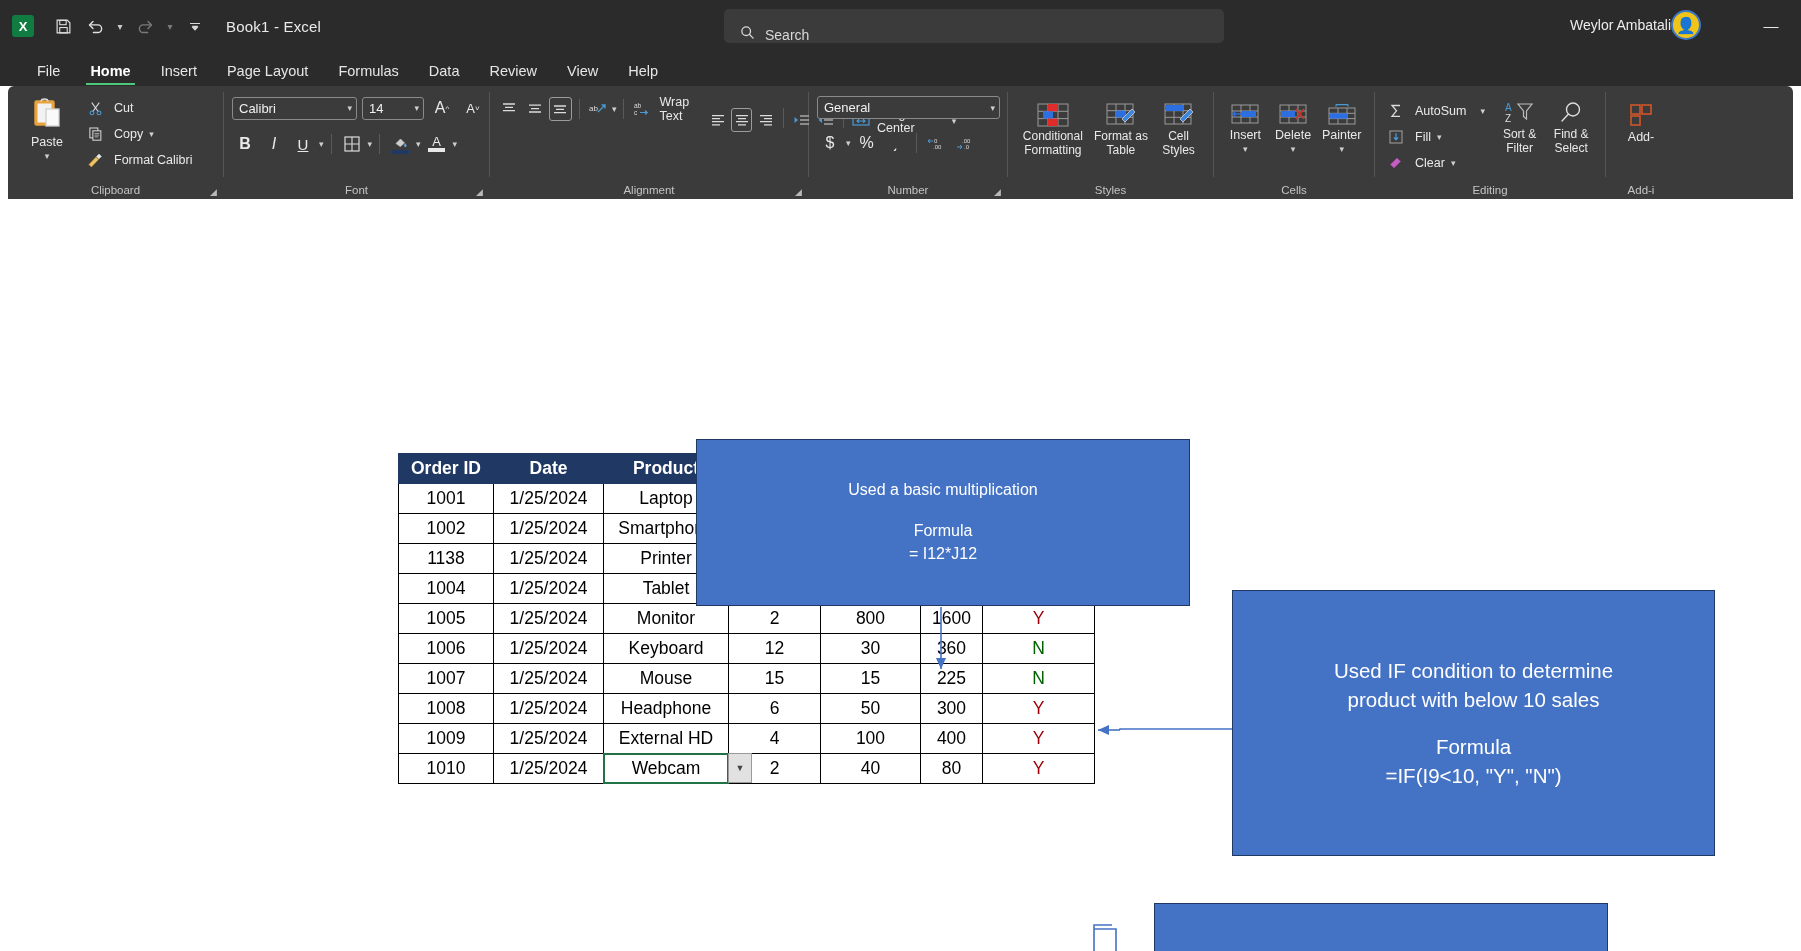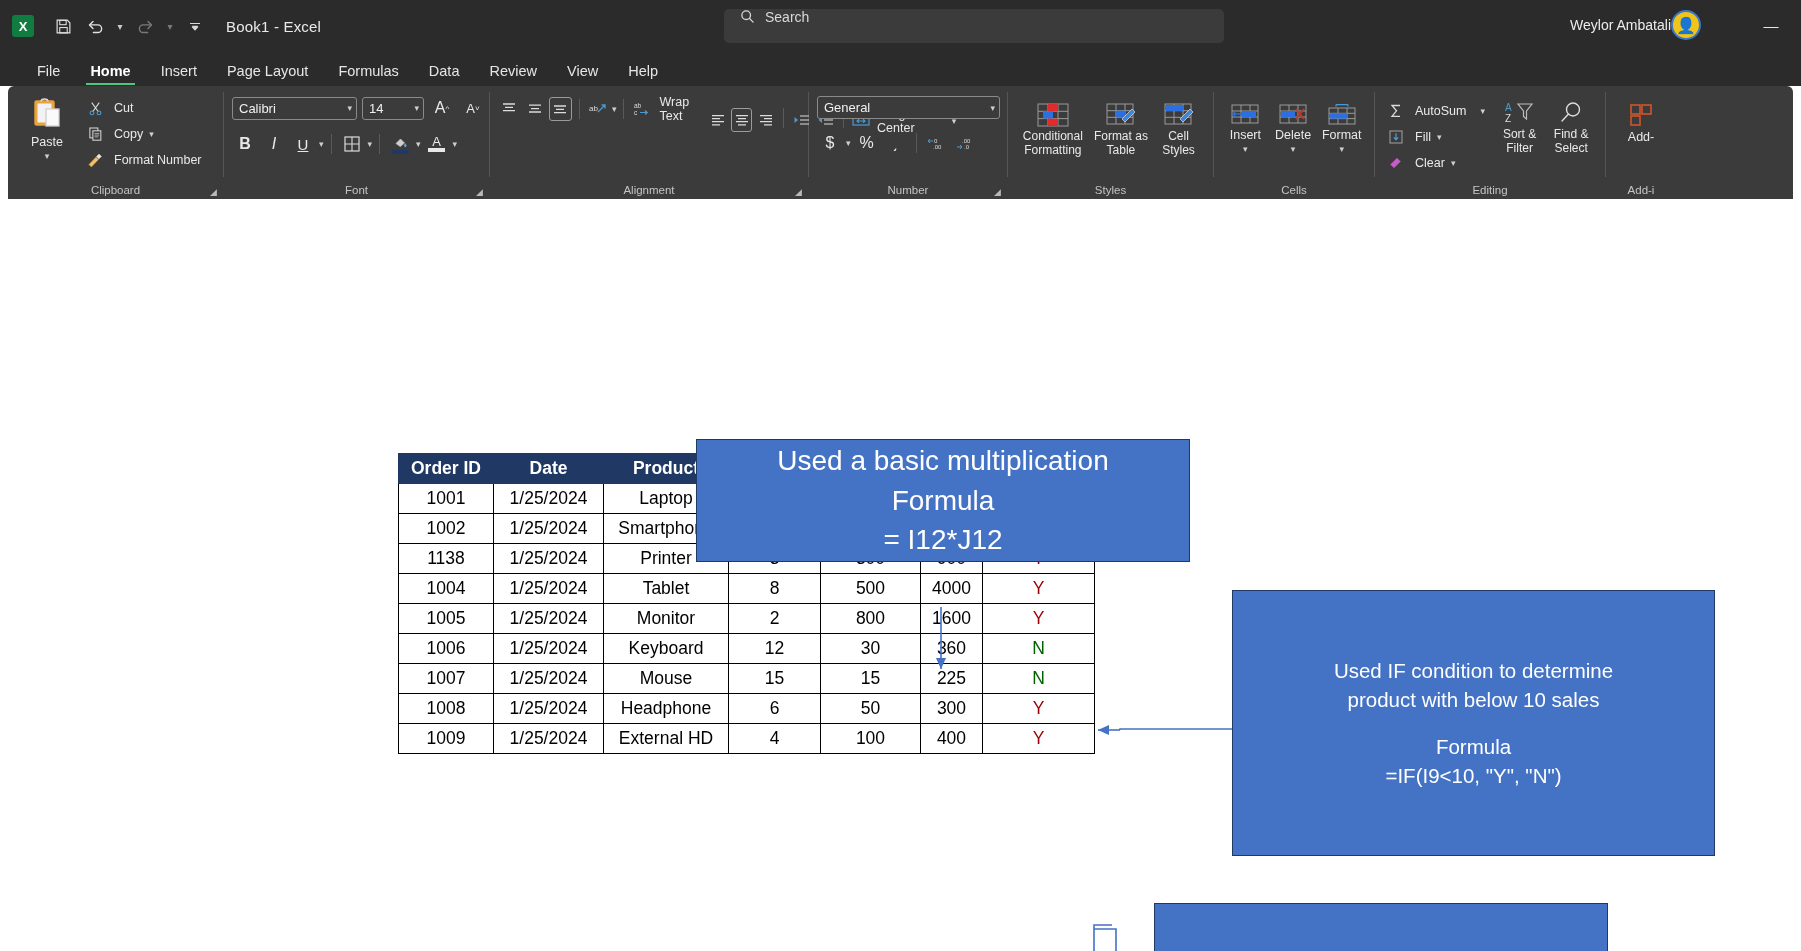--- a/index.html
+++ b/index.html
@@ -22,21 +22,21 @@
   }
   .qat-btn {
     width:30px; height:30px; display:flex; align-items:center; justify-content:center;
     color:#e4e4e4; font-size:17px; border-radius:3px;
   }
   .qat-btn.small { width:16px; font-size:10px; color:#c9c9c9;}
   .qat-btn.dim { color:#7a7a7a; }
   .doc-title { font-size:15px; color:#eaeaea; margin-left:14px; letter-spacing:.2px;}
   .searchbox {
     position:absolute; left:724px; top:9px; width:500px; height:34px;
-    background:#3b3b3b; border-radius:5px; display:flex; align-items:flex-start;
+    background:#3b3b3b; border-radius:5px; display:flex; align-items:flex-end;
     padding-left:16px; gap:10px; color:#d8d8d8; font-size:14px;
   }
   .user-area {
     position:absolute; right:100px; top:10px; display:flex; align-items:center; 
     font-size:14px; color:#ececec;
   }
   .avatar {
     width:30px; height:30px; border-radius:50%; background:#f0c419;
     display:flex; align-items:center; justify-content:center; font-size:16px;
     border:2px solid #3c78c8; overflow:hidden;
@@ -109,21 +109,21 @@
     border:1px solid #9a9a9a; display:flex; align-items:center; justify-content:center;
     font-size:9px; color:#444;
   }
   
   .callout {
     position:absolute; background:#4472C4; border:1px solid #1f3864; color:#fff;
     display:flex; flex-direction:column; align-items:center; justify-content:center;
     text-align:center; font-size:20.5px; line-height:1.42; padding:10px 14px;
   }
   .callout .blank { height:18px; }
-  #callout-mult { left:696px; top:240px; width:494px; height:123px; font-size:28px;}
+  #callout-mult { left:696px; top:240px; width:494px; height:167px; font-size:16px;}
   #callout-if   { left:1232px; top:391px; width:483px; height:266px; }
   #callout-cf   { left:1154px; top:704px; width:454px; height:227px; font-size:20px;}
   
   .arrow-svg { position:absolute; left:0; top:0; width:1801px; height:951px; pointer-events:none; z-index:5;}
 </style>
 </head>
 <body>
 
 <div class="titlebar">
   <div class="tb-left">
@@ -227,21 +227,21 @@
           <span>Copy</span>
           <span class="chev">▾</span>
         </div>
         <div class="mini-row">
           <span class="sq">
             <svg width="16" height="16" viewBox="0 0 16 16">
                 <path d="M2 12.5 9 5.2l2.4 2.4-7 7.3z" fill="#f0c36a" stroke="#c79a3b" stroke-width=".8"></path>
                 <path d="M9.4 4.6 12 2l2.4 2.4-2.6 2.6z" fill="#e8e8e8" stroke="#b9b9b9" stroke-width=".8"></path>
               </svg>
           </span>
-          <span>Format Number</span>
+          <span>Format Calibri</span>
         </div>
       </div>
     </div>
     <div class="grp-label">Clipboard</div>
     <div class="dlg-launch">◢</div>
   </div>
   <div class="grp-sep"></div>
 
   <div class="grp" style="width:265px">
     <div class="grp-body" style="flex-direction:column; padding-top:6px;">
@@ -496,21 +496,21 @@
       </div>
       <div class="big-btn" style="width:52px">
         <span class="ico">
           <svg width="32" height="24" viewBox="0 0 32 24">
               <path d="M10 2.6h12M10 2.6v2M22 2.6v2" stroke="#4a9ad4" stroke-width="1.3" fill="none"></path>
               <rect x="3" y="6" width="26" height="16" fill="none" stroke="#9a9a9a" stroke-width="1"></rect>
               <path d="M12 6v16M21 6v16M3 11.3h26M3 16.6h26" stroke="#9a9a9a" stroke-width="1"></path>
               <rect x="4" y="11.3" width="17" height="5.3" fill="#2b6fe0"></rect>
             </svg>
         </span>
-        <span class="cap">Format</span>
+        <span class="cap">Painter</span>
         <span class="chev">▾</span>
       </div>
     </div>
     <div class="grp-label">Cells</div>
   </div>
   <div class="grp-sep"></div>
 
   <div class="grp" style="width:230px">
     <div class="grp-body" style="padding-top:6px;">
       <div class="mini-col" style="width:118px">
@@ -692,20 +692,33 @@
       </tr>
       <tr>
         <td class="td-num">1009</td>
         <td>1/25/2024</td>
         <td>External HD</td>
         <td>4</td>
         <td class="td-num">100</td>
         <td class="td-num">400</td>
         <td class="cell-y">Y</td>
       </tr>
+      <tr>
+        <td class="td-num">1010</td>
+        <td>1/25/2024</td>
+        <td class="sel-cell">
+          <span>Webcam</span>
+          <span class="selbox"></span>
+          <span class="dv-arrow">▼</span>
+        </td>
+        <td>2</td>
+        <td class="td-num">40</td>
+        <td class="td-num">80</td>
+        <td class="cell-y">Y</td>
+      </tr>
     </tbody>
   </table>
 
   <div class="callout" id="callout-mult">
     <div>Used a basic multiplication</div>
     <div class="blank"></div>
     <div>Formula</div>
     <div>= I12*J12</div>
   </div>
 

